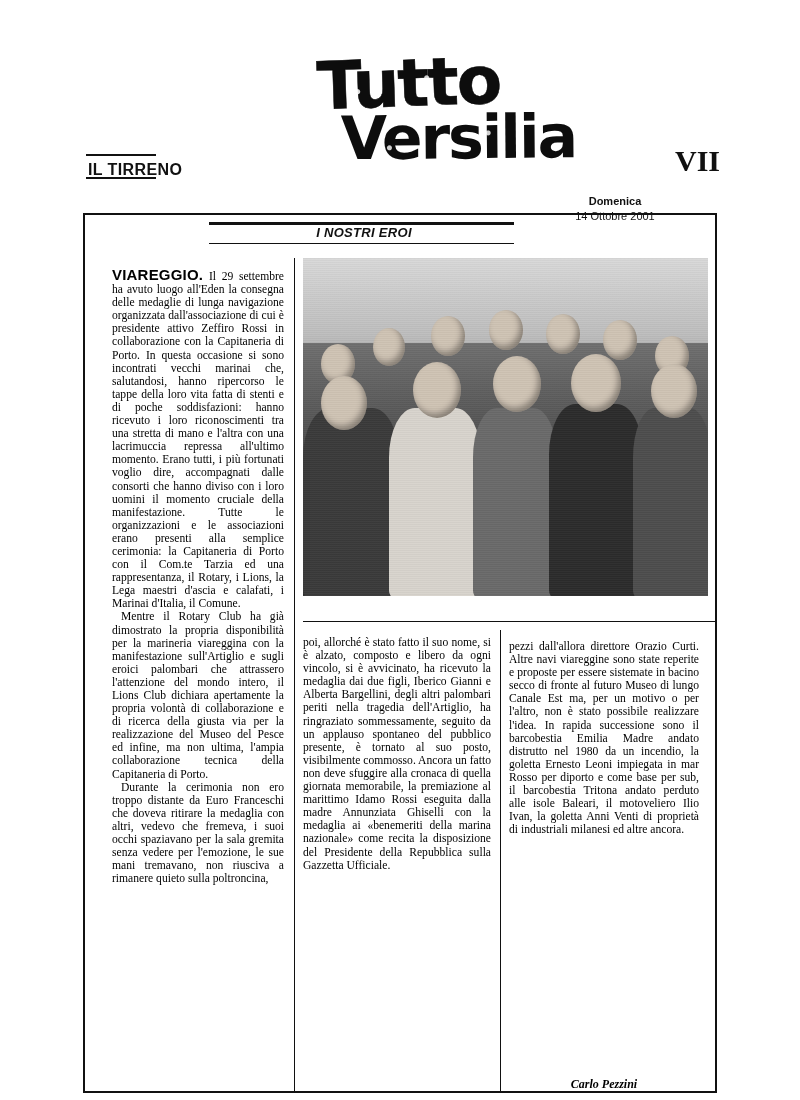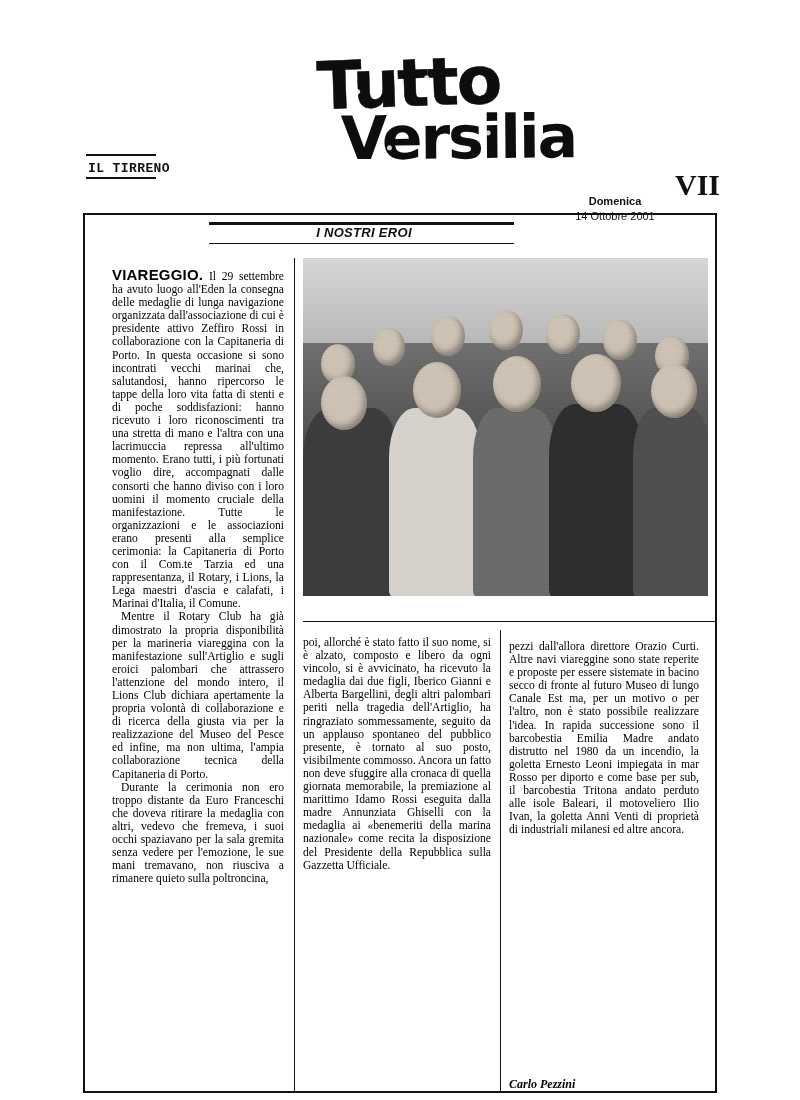--- a/index.html
+++ b/index.html
@@ -22,23 +22,23 @@
     position: absolute;
     top: 40px;
     left: 0;
     width: 800px;
     height: 150px;
   }
   .paper-name {
     position: absolute;
     left: 88px;
     top: 121px;
-    font-family: Liberation Mono, monospace;
-    font-weight: bold;
-    font-size: 13px;
+    font-family: Liberation Sans, sans-serif;
+    font-weight: bold;
+    font-size: 16px;
     letter-spacing: 0.4px;
     color: #111;
   }
   .paper-name-rule-top,
   .paper-name-rule-bottom {
     position: absolute;
     left: 86px;
     width: 70px;
     height: 2px;
     background: #111;
@@ -106,21 +106,20 @@
   }
   .issue-date .dow { font-weight: bold; }
   .page-number {
     position: absolute;
     right: 80px;
     top: 104px;
     font-family: "Liberation Serif", serif;
     font-weight: bold;
     font-size: 30px;
     color: #111;
-    margin-top: 24px;
   }
 
   
   .article {
     position: absolute;
     left: 83px;
     top: 213px;
     width: 634px;
     height: 880px;
     border-left: 2px solid #111;
@@ -238,21 +237,21 @@
 
   #col1 { left: 112px; top: 268px; width: 172px; }
   #col2 { left: 303px; top: 636px; width: 188px; }
   #col3 { left: 509px; top: 640px; width: 190px; }
 
   .signature {
     position: absolute;
     left: 509px;
     top: 1077px;
     width: 190px;
-    text-align: left;
+    text-align: center;
     font-family: "Liberation Serif", serif;
     font-weight: bold;
     font-style: italic;
     font-size: 12px;
   }
 
   .vrule {
     position: absolute;
     width: 1px;
     background: #111;

